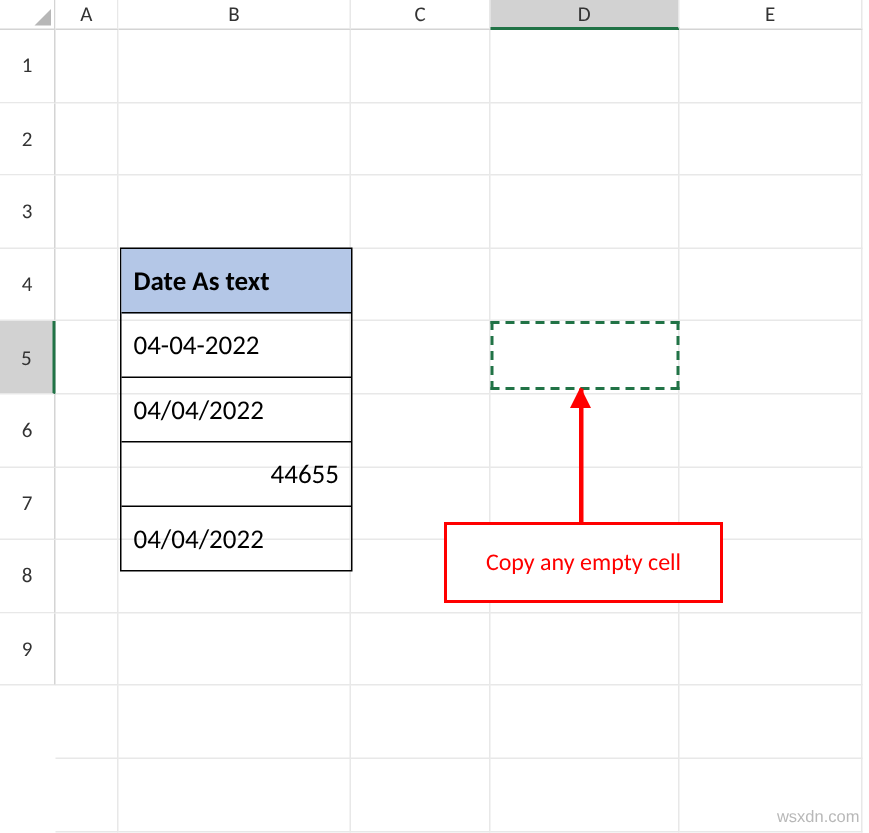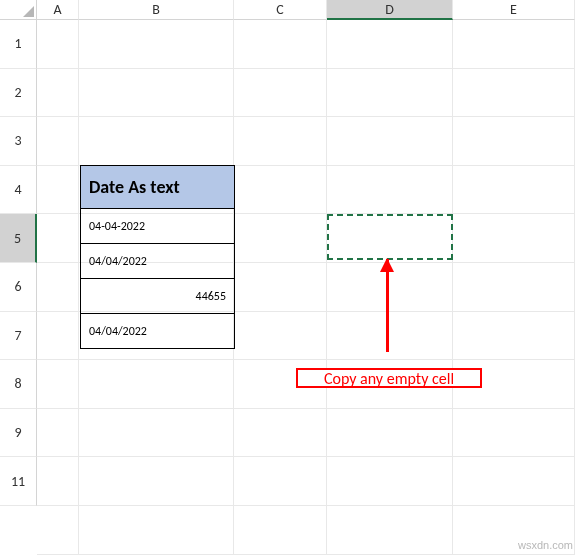--- a/index.html
+++ b/index.html
@@ -116,41 +116,41 @@
     }
     .data-hdr {
       background: #b4c7e7;
       font-weight: bold;
       font-size: 18px;
       padding: 10px 8px;
       border-bottom: 1.5px solid #000;
       color: #000;
     }
     .data-cell {
-      font-size: 12px;
+      font-size: 18px;
       padding: 10px 8px;
       border-bottom: 1.5px solid #000;
       color: #000;
     }
     .data-cell:last-child { border-bottom: none; }
     .data-cell.right { text-align: right; }
     .marquee {
       position: absolute;
       left: 327px;
       top: 214px;
       width: 126px;
       height: 46px;
       border: 2px dashed #217346;
     }
     .annotation-box {
       position: absolute;
       left: 296px;
-      top: 368px;
+      top: 348px;
       width: 186px;
-      height: 20px;
+      height: 54px;
       border: 2.5px solid #ff0000;
       background: #fff;
       display: flex;
       align-items: center;
       justify-content: center;
       font-size: 16px;
       color: #ff0000;
     }
     .arrow {
       position: absolute;
@@ -202,21 +202,20 @@
   <div class="row-headers">
     <div class="row-hdr">1</div>
     <div class="row-hdr">2</div>
     <div class="row-hdr">3</div>
     <div class="row-hdr">4</div>
     <div class="row-hdr selected">5</div>
     <div class="row-hdr">6</div>
     <div class="row-hdr">7</div>
     <div class="row-hdr">8</div>
     <div class="row-hdr">9</div>
-    <div class="row-hdr">11</div>
   </div>
 
   <div class="cells">
     <div class="cell-row">
       <div class="cell colA"></div>
       <div class="cell colB"></div>
       <div class="cell colC"></div>
       <div class="cell colD"></div>
       <div class="cell colE"></div>
     </div>

